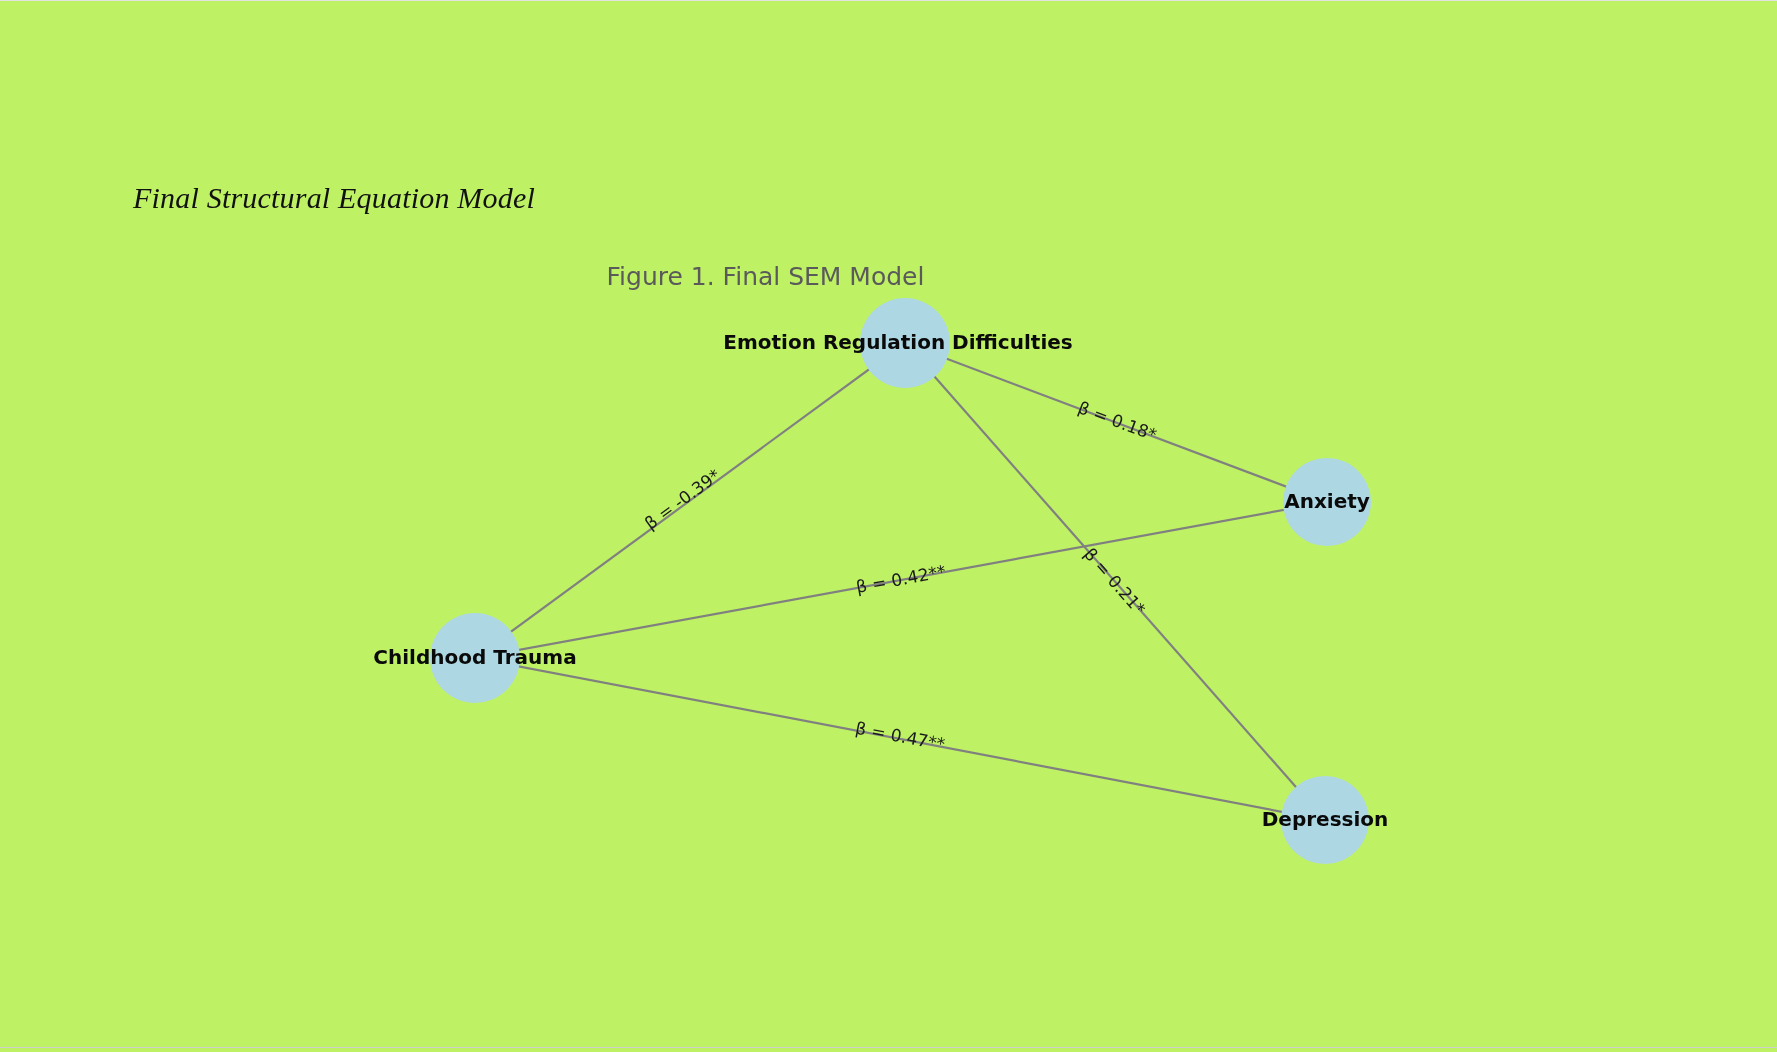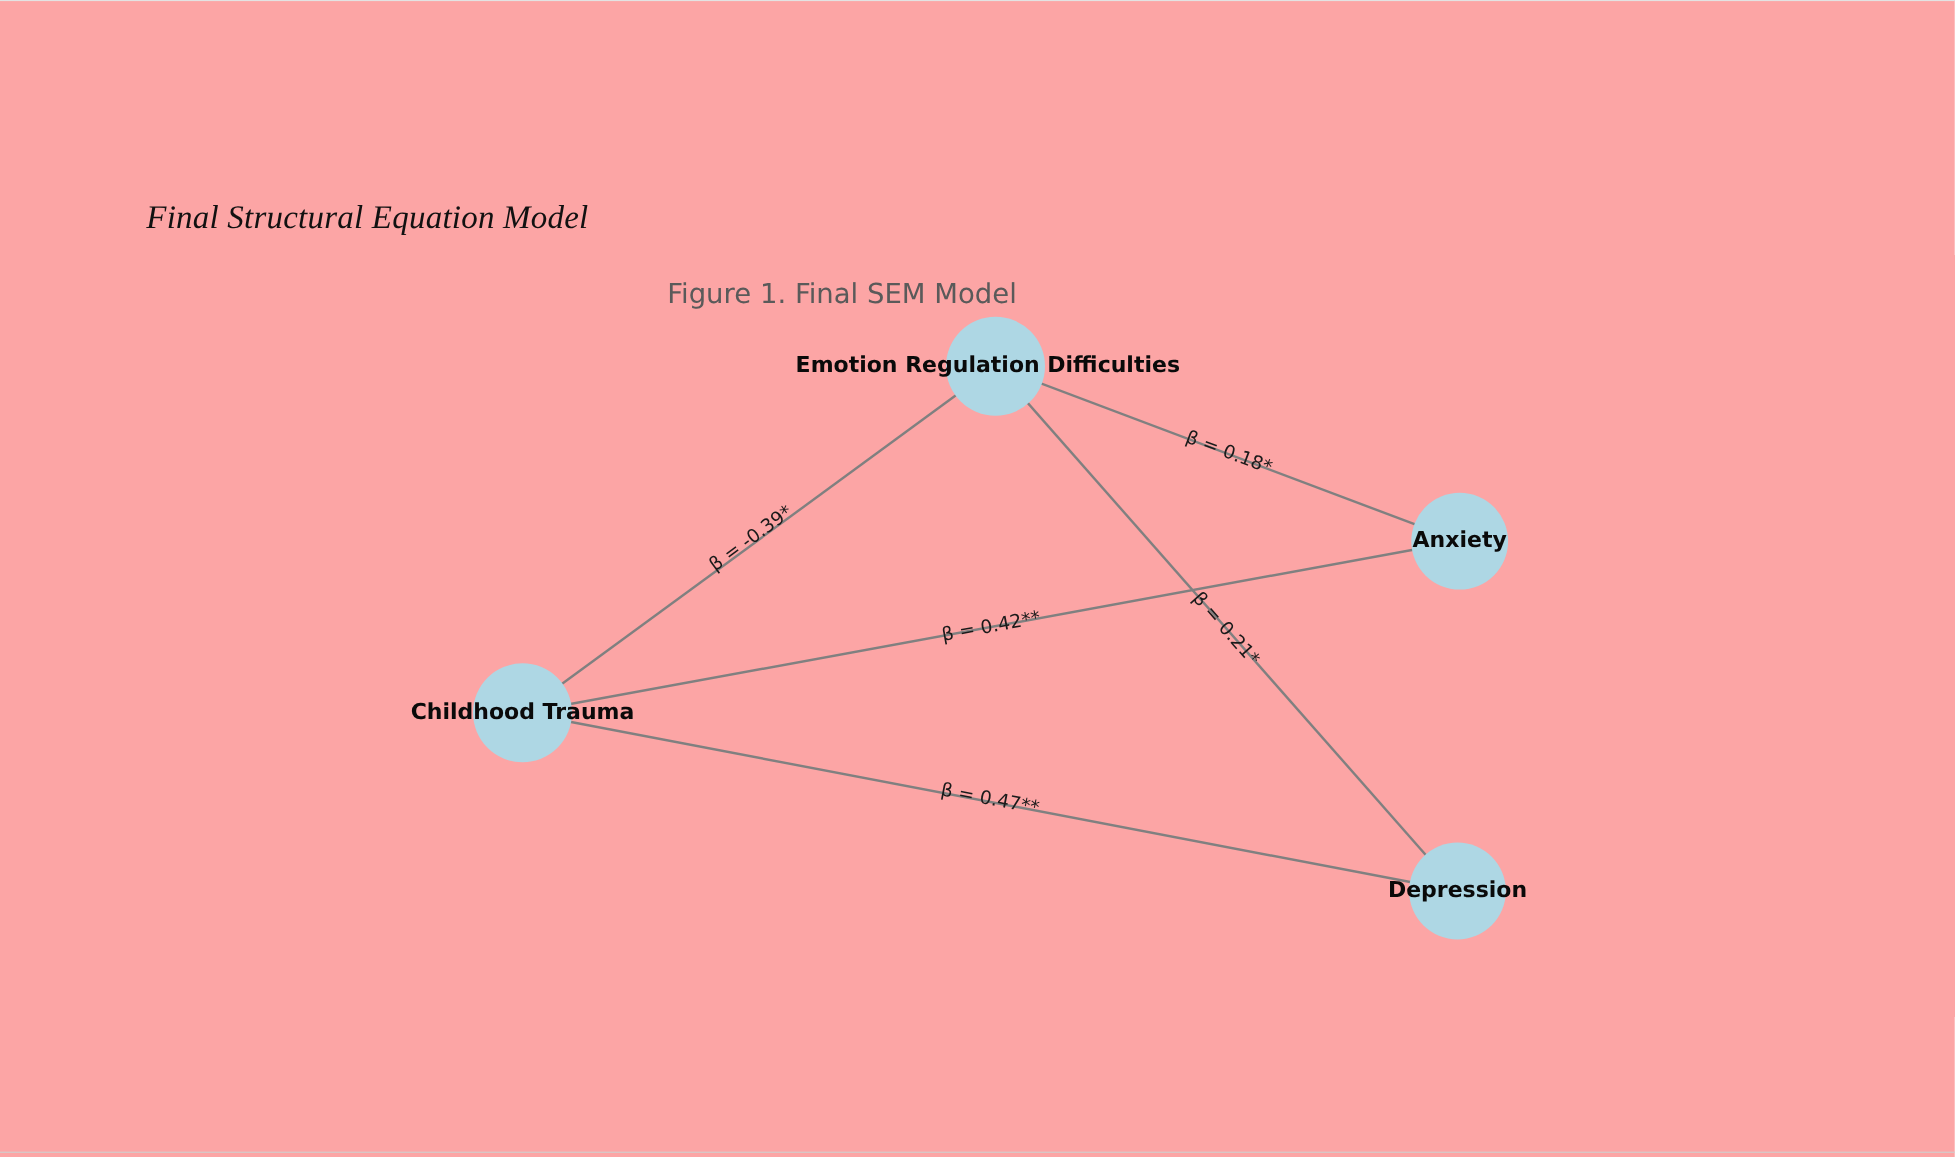--- a/index.html
+++ b/index.html
@@ -11,21 +11,21 @@
     width: 1777px;
     height: 1052px;
     position: relative;
     overflow: hidden;
     font-family: "Liberation Sans", sans-serif;
   }
 
   #page {
     position: absolute;
     inset: 0;
-    background: #fca5a5;
+    background: #bef264;
   }
 
   
   .page-rule-top {
     position: absolute;
     left: 0;
     top: 0;
     width: 1777px;
     height: 1px;
     background: #e3e3e3;
@@ -48,21 +48,21 @@
     font-size: 30px;
     line-height: 36px;
     color: #111111;
     white-space: nowrap;
     letter-spacing: 0.2px;
   }
 
   .figure-wrap {
     position: absolute;
     left: 0;
-    top: 0;
+    top: 10px;
     width: 1777px;
     height: 804px;
   }
 
   .figure-caption {
     position: absolute;
     left: 0;
     top: 252px;
     width: 1777px;
     text-align: center;

